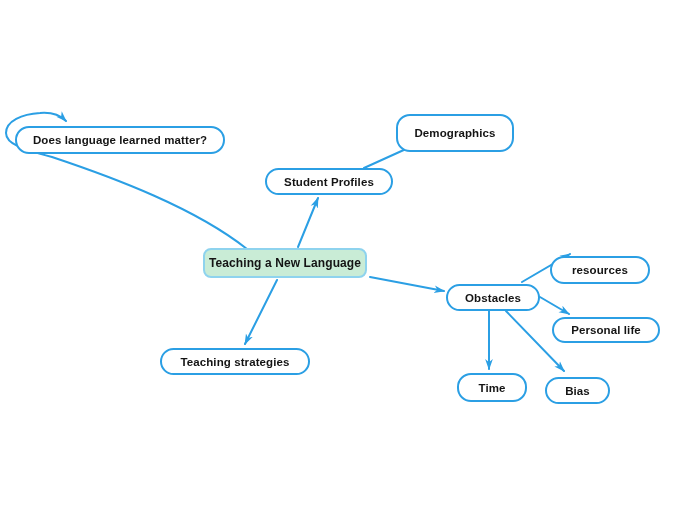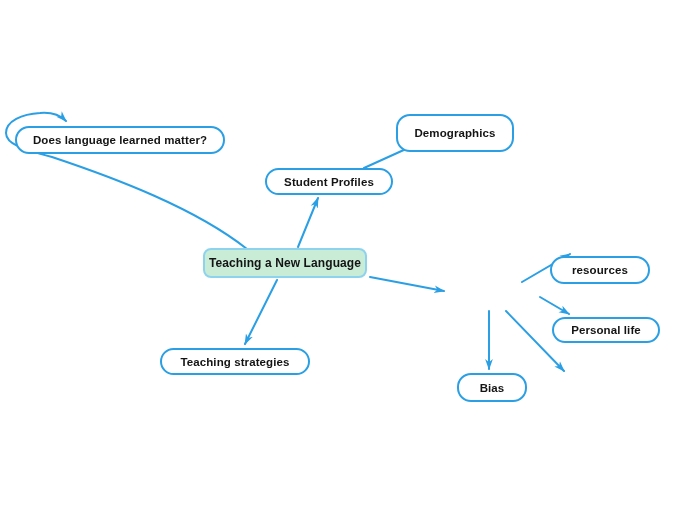--- a/index.html
+++ b/index.html
@@ -80,23 +80,25 @@
   </svg>
 
   <div class="node" style="left:15px;top:126px;width:210px;height:28px;">Does language learned matter?</div>
 
   <div class="node" style="left:396px;top:114px;width:118px;height:38px;">Demographics</div>
 
   <div class="node" style="left:265px;top:168px;width:128px;height:27px;">Student Profiles</div>
 
   <div class="node central" style="left:203px;top:248px;width:164px;height:30px;">Teaching a New Language</div>
 
+  <div class="node" style="left:446px;top:284px;width:94px;height:27px;">Obstacles</div>
 
   <div class="node" style="left:550px;top:222px;width:100px;height:28px;margin-top:34px;">resources</div>
 
   <div class="node" style="left:552px;top:317px;width:108px;height:26px;">Personal life</div>
 
-  <div class="node" style="left:457px;top:373px;width:70px;height:29px;">Bias</div>
+  <div class="node" style="left:457px;top:373px;width:70px;height:29px;">Time</div>
 
+  <div class="node" style="left:545px;top:377px;width:65px;height:27px;">Bias</div>
 
   <div class="node" style="left:160px;top:348px;width:150px;height:27px;text-align:right;">Teaching strategies</div>
 
 </div>
 
 </body></html>

